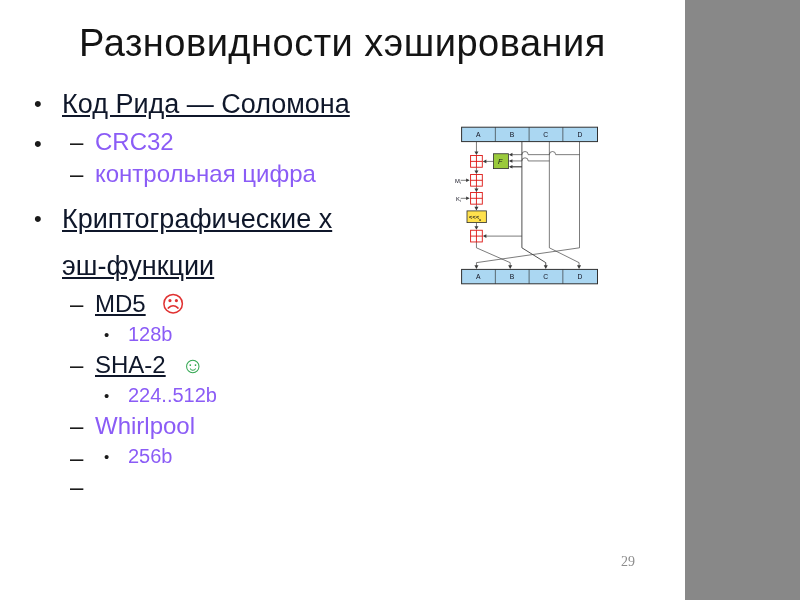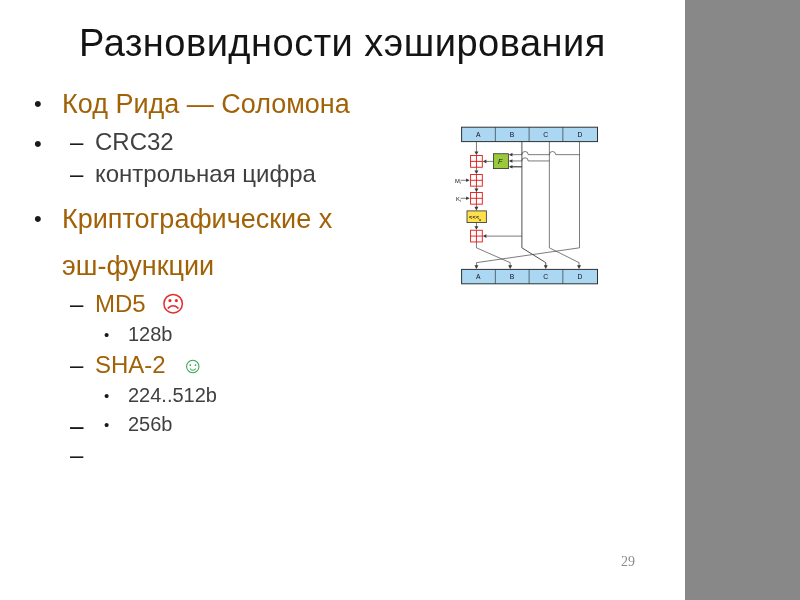--- a/index.html
+++ b/index.html
@@ -13,22 +13,22 @@
   }
   .bullets{position:absolute;left:28px;top:84px;width:430px;color:#1a1a1a;}
   .li{position:relative;}
   .mk{position:absolute;color:#1a1a1a;}
   .l1{font-size:27px;line-height:34px;margin:3px 0 6px;padding-left:34px;}
   .l1 .mk{left:6px;font-size:22px;}
   .l2{font-size:24px;line-height:30px;margin:2px 0;padding-left:67px;}
   .l2 .mk{left:42px;}
   .l3{font-size:20px;line-height:27px;margin:1px 0;padding-left:100px;}
   .l3 .mk{left:76px;font-size:15px;}
-  .blue{color:#a16207;}
-  .dark{color:#404040;}
+  .blue{color:#0f172a;text-decoration:underline;}
+  .dark{color:#8b5cf6;}
   .block{display:block;margin-top:13px;}
   .emoji{margin-left:9px;font-size:.95em;}
   .emoji-sad{color:#E03131;}
   .emoji-happy{color:#35A853;}
   .diagram-svg{position:absolute;left:440px;top:120px;}
   .pagenum{
     position:absolute;right:50px;top:554px;font-size:14px;color:#8C8C8C;font-family:Liberation Serif, serif;
   }
   svg text{font-family:"Liberation Sans",sans-serif;}
 </style>
@@ -72,20 +72,21 @@
       <span class="mk">–</span>
       <span class="blue">SHA-2</span>
       <span class="emoji emoji-happy">☺</span>
     </div>
     <div class="li l3">
       <span class="mk">•</span>
       <span class="dark">224..512b</span>
     </div>
     <div class="li l2">
       <span class="mk">–</span>
+      <span class="dark">Whirlpool</span>
     </div>
     <div class="li l2">
       <span class="mk">–</span>
     </div>
     <div class="li l3">
       <span class="mk">•</span>
       <span class="dark">256b</span>
     </div>
     <div class="li l2">
       <span class="mk">–</span>

